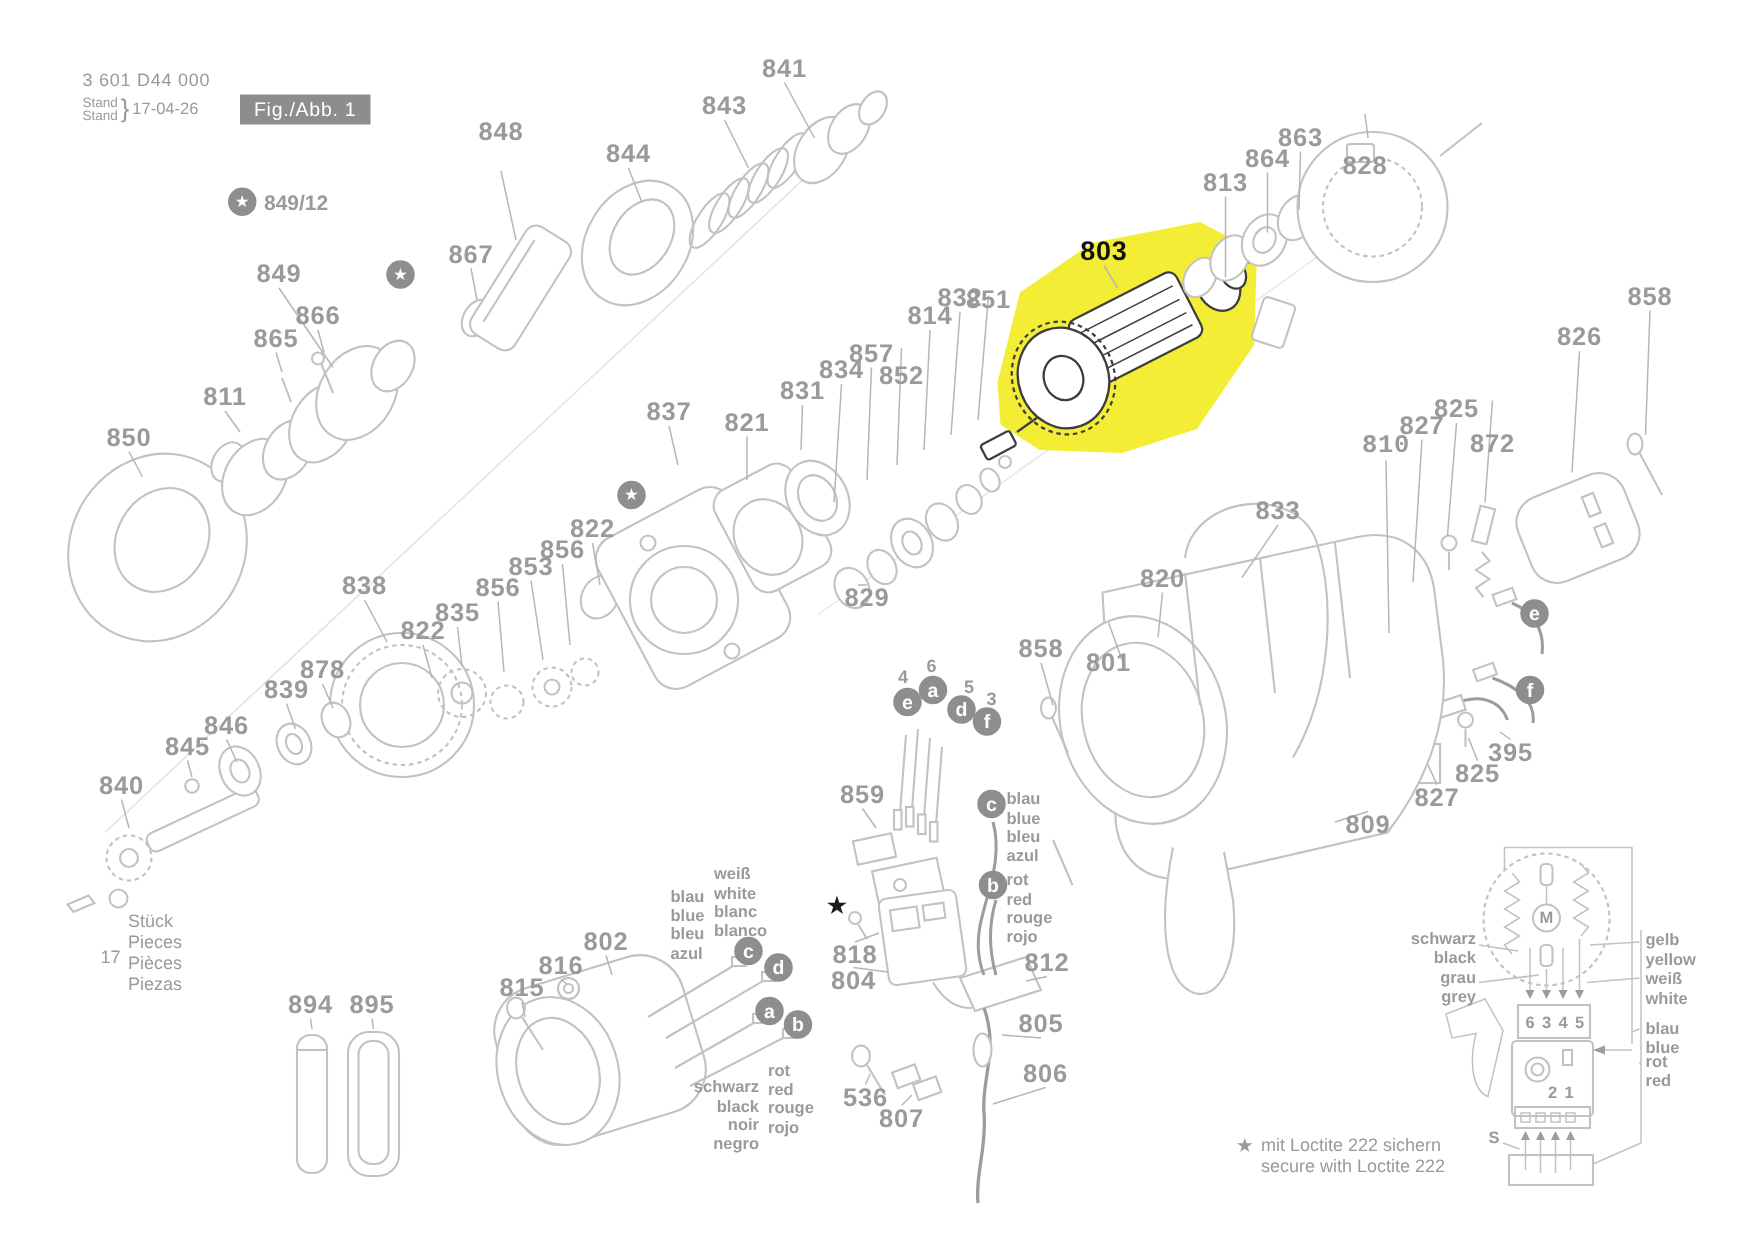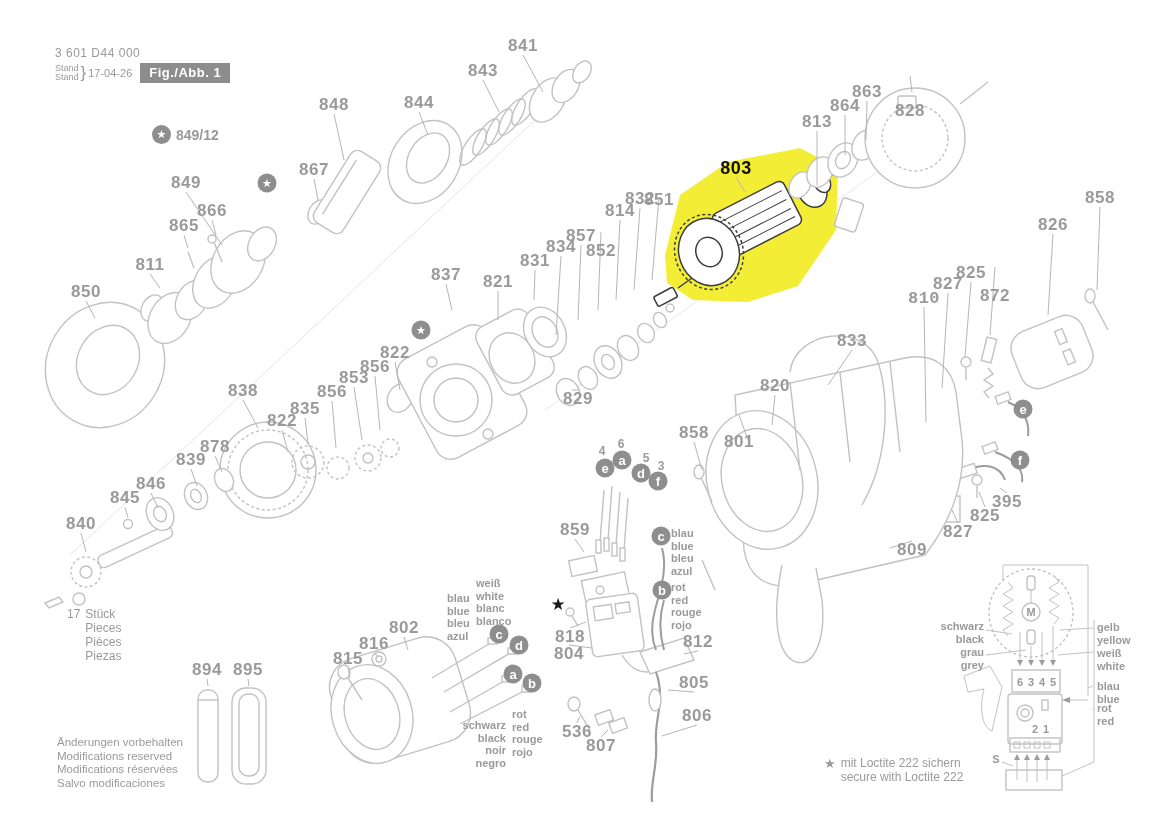--- a/index.html
+++ b/index.html
@@ -29,27 +29,27 @@
     font-size:11px;display:flex;align-items:center;justify-content:center;}
   .starcircle.abs{position:absolute;transform:translate(-50%,-50%);}
   .star{color:var(--label);font-size:13px;}
   .star.black{position:absolute;transform:translate(-50%,-50%);color:#1a1a1a;font-size:17px;}
   .meta{position:absolute;left:55px;top:46px;color:var(--label);}
   .meta .pn{font-size:12px;letter-spacing:.5px;}
   .issue-row{display:flex;align-items:center;margin-top:3px;}
   .issue-col{display:flex;flex-direction:column;font-size:9px;line-height:9px;}
   .brace{font-size:17px;font-weight:normal;margin:0 2px;}
   .idate{font-size:11px;}
-  .badge{margin-left:8px;background:var(--badge);color:#fff;font-size:13px;font-weight:bold;
+  .badge{margin-left:28px;background:var(--badge);color:#fff;font-size:13px;font-weight:normal;
     padding:2px 9px 3px 9px;letter-spacing:.5px;}
   .variant{position:absolute;left:152px;top:125px;display:flex;align-items:center;gap:5px;
     color:var(--label);font-size:14px;font-weight:bold;}
   .qty{position:absolute;left:67px;top:607px;display:flex;color:var(--label);
     font-size:12px;line-height:14px;}
-  .qty .cnt{margin-right:5px;}
+  .qty .cnt{margin-right:5px;margin-top:24px;}
   .qty .lines{white-space:pre-line;}
   .rev{position:absolute;left:57px;top:736px;color:var(--label);font-size:11.5px;
     line-height:13.5px;white-space:pre-line;}
   .loctite{position:absolute;left:824px;top:757px;display:flex;gap:5px;color:var(--label);
     font-size:12px;line-height:13.5px;}
   .loctite .lines{white-space:pre-line;}
 </style>
 </head>
 <body>
 
@@ -411,35 +411,31 @@
   </div>
 
   <div class="qty">
     <span class="cnt">17</span>
     <span class="lines">Stück
 Pieces
 Pièces
 Piezas</span>
   </div>
 
-  <div class="rev">Änderungen vorbehalten
-Modifications reserved
-Modifications réservées
-Salvo modificaciones</div>
 
   <div class="loctite">
     <span class="star">★</span>
     <div class="lines">mit Loctite 222 sichern
 secure with Loctite 222</div>
   </div>
 
 <div class="part-label" style="left: 523px; top: 46px;">841</div>
     <div class="part-label" style="left: 483px; top: 71px;">843</div>
     <div class="part-label" style="left: 419px; top: 103px;">844</div>
-    <div class="part-label" style="left: 334px; top: 105px;">848</div>
+    <div class="part-label" style="left: 334px; top: 88px;">848</div>
     <div class="part-label" style="left: 910px; top: 67px; margin-top: 44px;">828</div>
     <div class="part-label" style="left: 867px; top: 92px;">863</div>
     <div class="part-label" style="left: 845px; top: 106px;">864</div>
     <div class="part-label" style="left: 817px; top: 122px;">813</div>
     <div class="part-label" style="left: 314px; top: 170px;">867</div>
     <div class="part-label" style="left: 186px; top: 183px;">849</div>
     <div class="part-label hl" style="left: 736px; top: 168px;">803</div>
     <div class="part-label" style="left: 659px; top: 200px;">851</div>
     <div class="part-label" style="left: 1100px; top: 198px;">858</div>
     <div class="part-label" style="left: 212px; top: 211px;">866</div>

